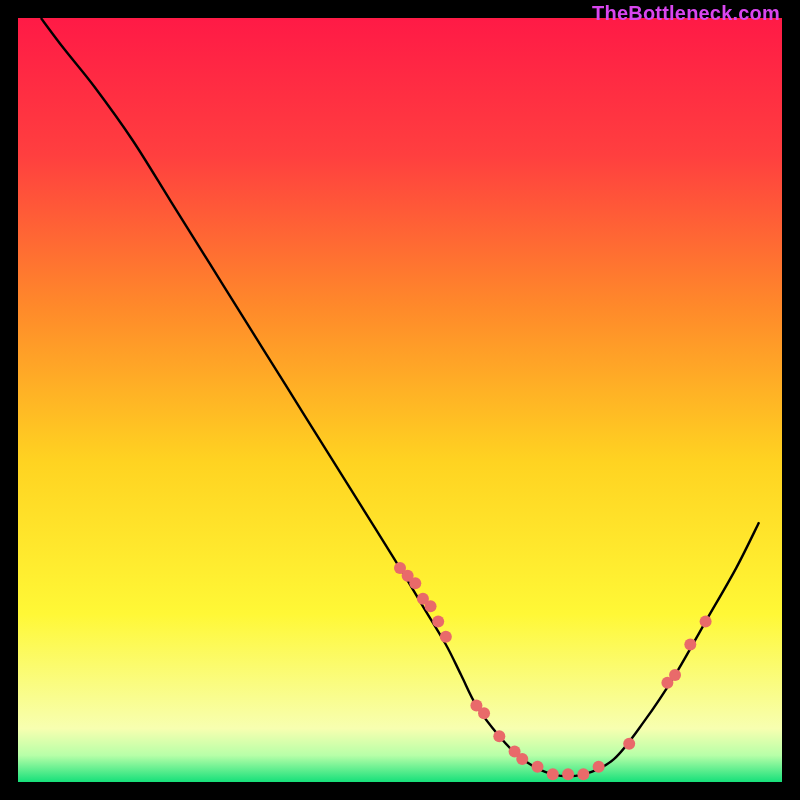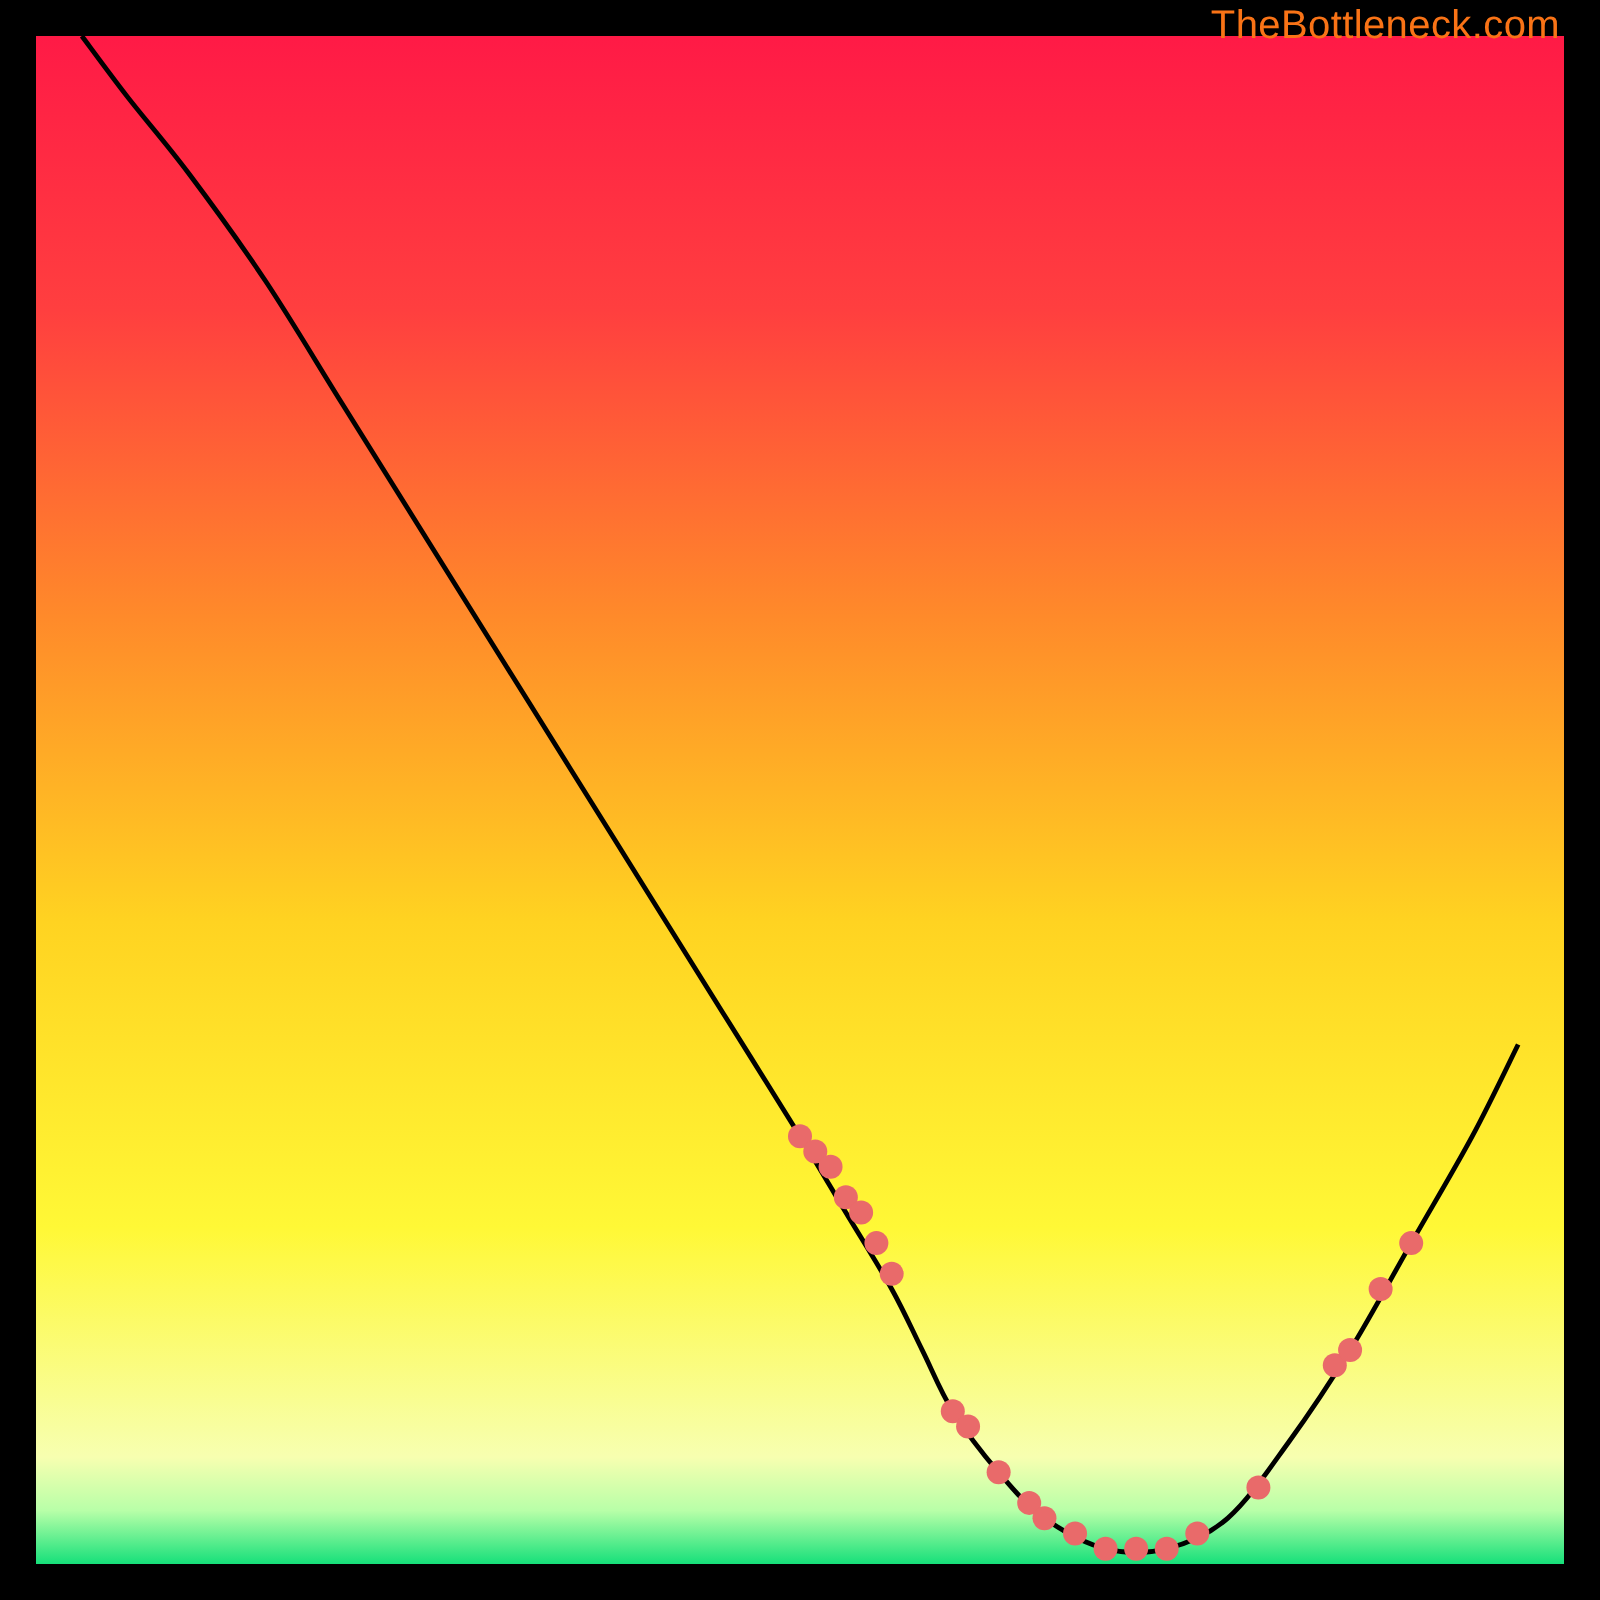--- a/index.html
+++ b/index.html
@@ -23,23 +23,23 @@
     position: absolute;
     left: 0;
     top: 0;
     width: 764px;
     height: 764px;
   }
   .watermark {
     position: absolute;
     top: 2px;
     right: 20px;
-    color: #f97316;
+    color: #d946ef;
     font-size: 20px;
-    font-weight: 400;
+    font-weight: 700;
     letter-spacing: 0.2px;
     text-align: right;
   }
 </style>
 </head>
 <body>
 
 <div class="frame">
   <svg class="plot" viewBox="0 0 764 764">
     <defs>

